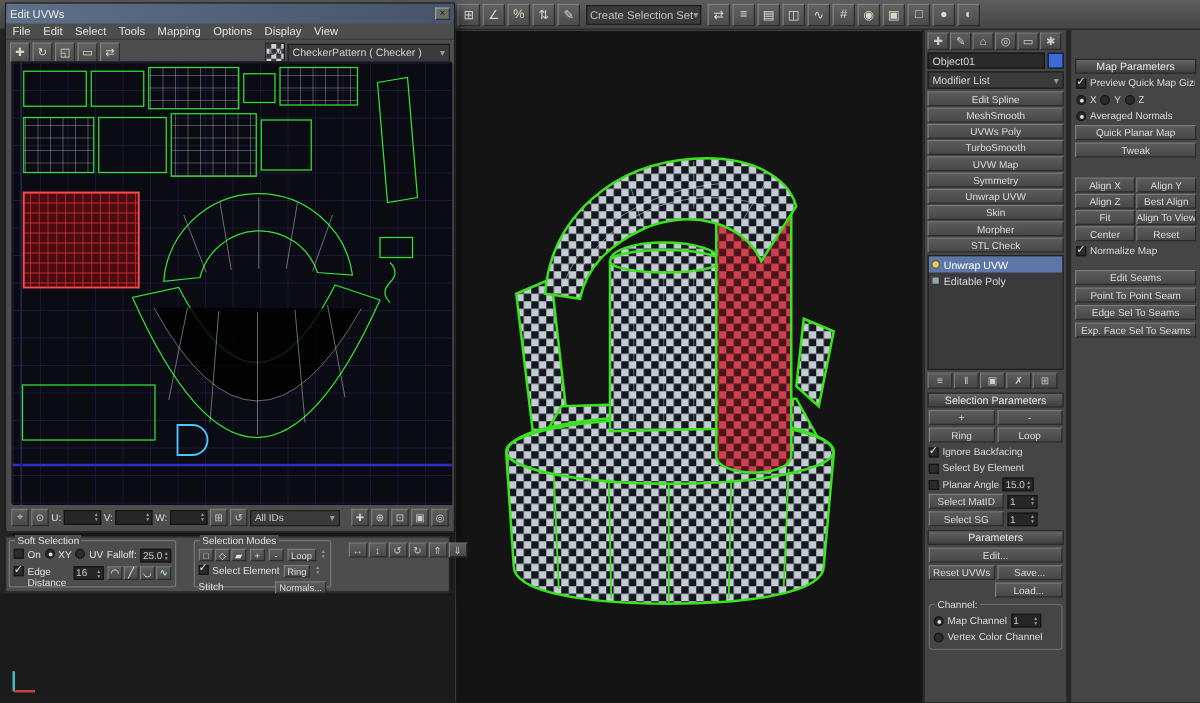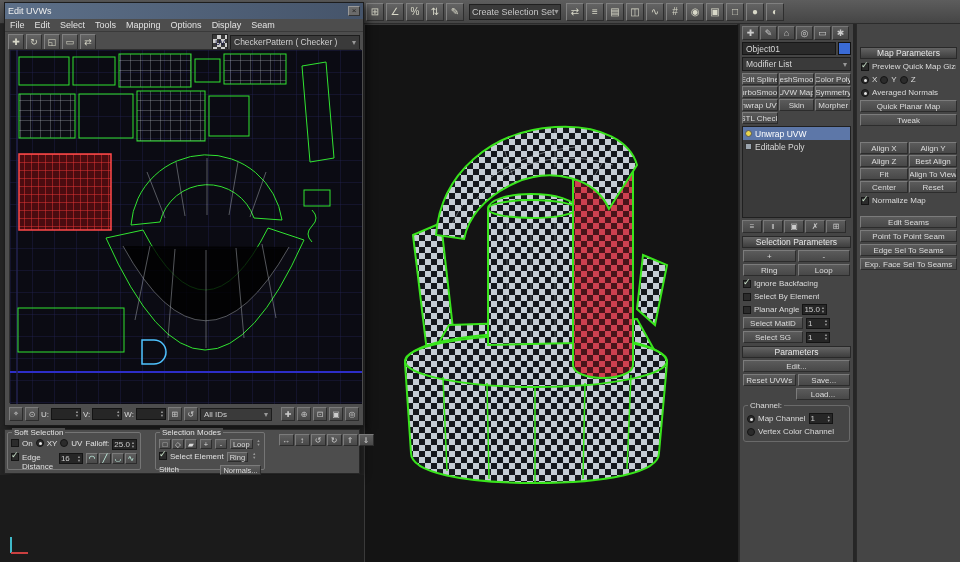--- a/index.html
+++ b/index.html
@@ -30,21 +30,21 @@
   .cp-tab { width:17px; height:14px; background:linear-gradient(#5c5c5c,#474747);
     border:1px solid; border-color:#777 #2c2c2c #2c2c2c #777; color:#ccc; font-size:9px;
     display:inline-flex; align-items:center; justify-content:center; }
   .obj-row { display:flex; gap:2px; align-items:center; margin:2px 0; }
   .field { background:#2a2a2a; border:1px solid #171717; color:#d6d6d6; font-size:8.5px;
     height:13px; display:flex; align-items:center; padding:0 3px; }
   .obj-name { flex:1; }
   .obj-color { width:13px; height:13px; background:#3a6bd6; border:1px solid #111; flex:none; }
   .dd { background:#3a3a3a; border:1px solid #1d1d1d; height:14px; display:flex;
     align-items:center; justify-content:space-between; padding:0 3px; font-size:8.5px; color:#d6d6d6; margin:2px 0;}
-  .mod-btn-grid { display:grid; grid-template-columns:1fr 1fr 1fr; gap:1px; margin:2px 0;border-radius:30px; }
+  .mod-btn-grid { display:grid; grid-template-columns:1fr; gap:1px; margin:2px 0;border-radius:30px; }
   .btn { background:linear-gradient(#5b5b5b,#484848); border:1px solid;
     border-color:#7b7b7b #2c2c2c #2c2c2c #7b7b7b; color:#dcdcdc; font-size:8px;
     height:12px; display:flex; align-items:center; justify-content:center;
     white-space:nowrap; overflow:hidden; }
   .stack-list { background:#3a3a3a; border:1px solid #202020; height:92px; margin:2px 0; overflow:hidden;}
   .stack-item { display:flex; align-items:center; gap:3px; height:13px; padding:0 2px; color:#d8d8d8;}
   .stack-item.selected { background:#5d77a8; color:#fff; }
   .bulb { width:7px; height:7px; border-radius:50%; background:#e8d44c; border:1px solid #555; flex:none;}
   .mod-ico { width:7px; height:7px; background:#9aa4ae; border:1px solid #333; flex:none;}
   .stack-tools { display:flex; gap:1px; margin:1px 0 2px; }
@@ -214,21 +214,21 @@
       <span class="field obj-name">Object01</span>
       <span class="obj-color"></span>
     </div>
     <div class="dd">
       <span>Modifier List</span>
       <span class="dd-arrow">▾</span>
     </div>
     <div class="mod-btn-grid">
         <span class="btn">Edit Spline</span>
         <span class="btn">MeshSmooth</span>
-        <span class="btn">Color Poly</span>
+        <span class="btn">UVWs Poly</span>
         <span class="btn">TurboSmooth</span>
         <span class="btn">UVW Map</span>
         <span class="btn">Symmetry</span>
         <span class="btn">Unwrap UVW</span>
         <span class="btn">Skin</span>
         <span class="btn">Morpher</span>
         <span class="btn">STL Check</span>
       </div>
     <div class="stack-list">
       <div class="stack-item selected">
@@ -373,21 +373,21 @@
       <span class="euv-close">×</span>
     </div>
     <div class="euv-menu">
         <span class="menu-item">File</span>
         <span class="menu-item">Edit</span>
         <span class="menu-item">Select</span>
         <span class="menu-item">Tools</span>
         <span class="menu-item">Mapping</span>
         <span class="menu-item">Options</span>
         <span class="menu-item">Display</span>
-        <span class="menu-item">Seam</span>
+        <span class="menu-item">View</span>
       </div>
     <div class="euv-toolbar">
       <span style="display:flex;gap:2px;">
           <span class="tb-icon">✚</span>
           <span class="tb-icon">↻</span>
           <span class="tb-icon">◱</span>
           <span class="tb-icon">▭</span>
           <span class="tb-icon">⇄</span>
         </span>
       <span class="chip">UV</span>

